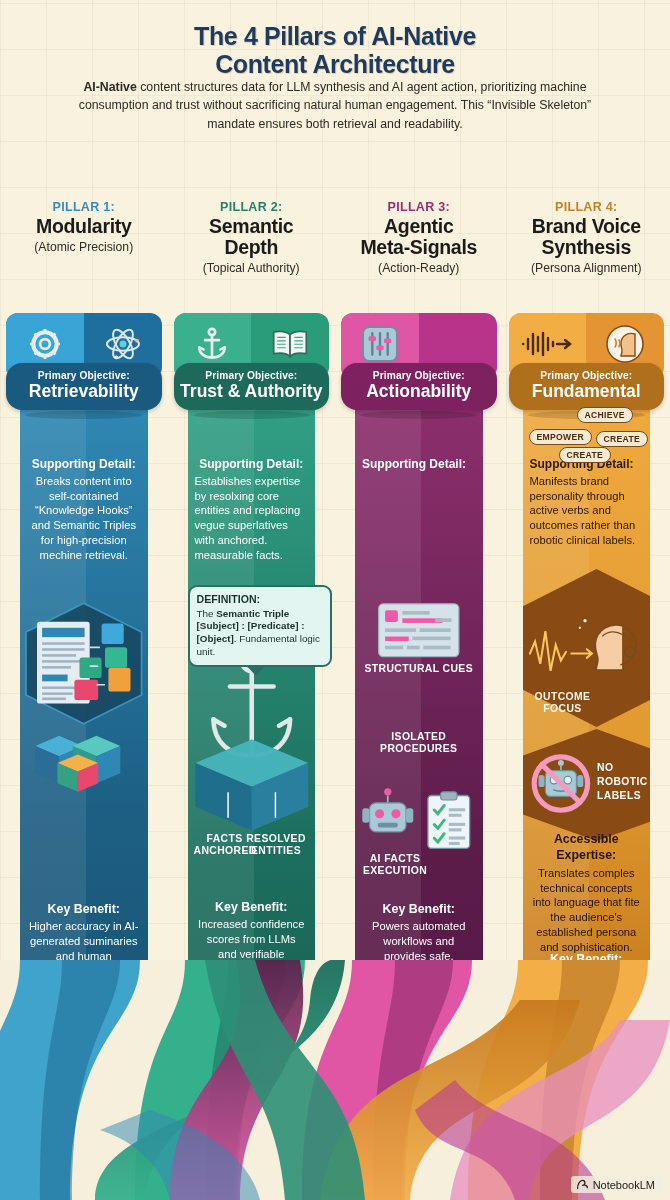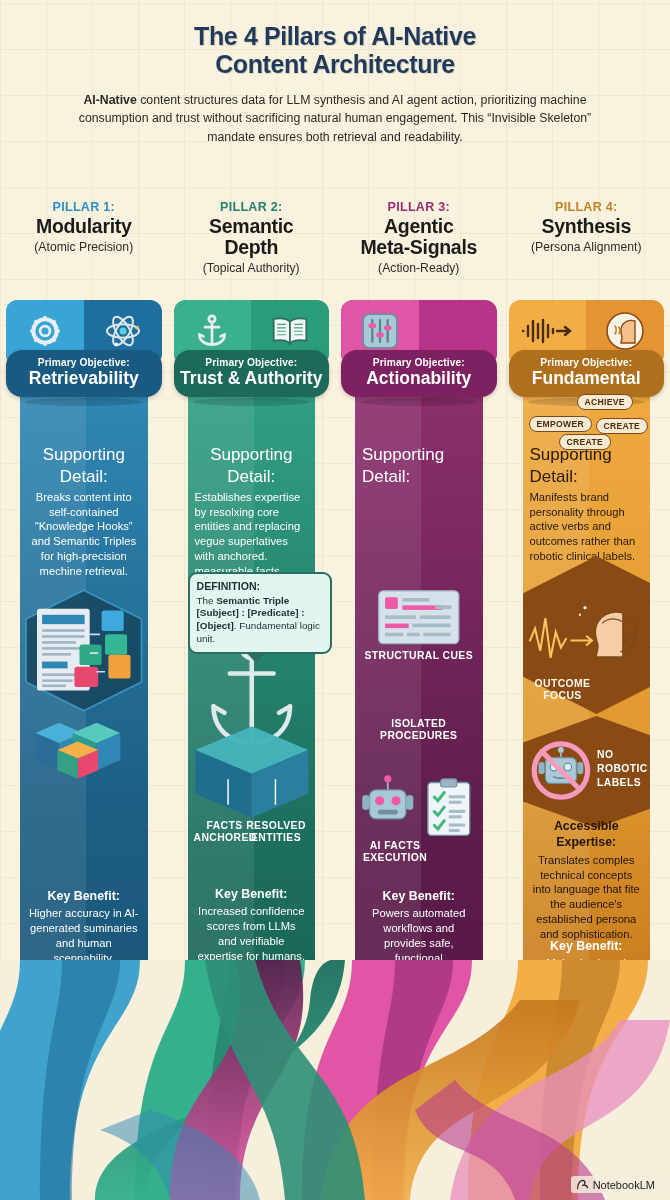--- a/index.html
+++ b/index.html
@@ -23,37 +23,37 @@
   }
 
   
   .header { position: absolute; top: 22px; left: 0; width: 670px; text-align: center; }
   .title {
     font-size: 25px; font-weight: bold; color: #1f3a5c;
     line-height: 1.12; letter-spacing: -0.4px;
     text-shadow: 1px 1px 0 rgba(180,170,140,.45);
   }
   .subtitle {
-    margin: 13px auto 0; width: 560px;
+    margin: 0 auto 0; width: 560px;
     font-size: 12.3px; line-height: 1.5; color: #2c2a24; text-align: center;
   }
   .subtitle b { font-weight: bold; }
 
   
   .heads { position: absolute; top: 200px; left: 0; width: 670px; display: flex; }
   .head { flex: 1; text-align: center; padding: 0 4px; }
   .head .knum { font-size: 12.5px; font-weight: bold; letter-spacing: .3px; }
   .head .kname {
     font-size: 19.5px; font-weight: bold; color: #1b1b1b;
     line-height: 1.08; margin-top: 2px; letter-spacing: -.3px;
   }
   .head .ksub { font-size: 12.2px; color: #2e2c27; margin-top: 3px; }
 
   
-  .cols { position: absolute; top: 300px; left: 0; width: 670px; height: 720px; display: flex; }
+  .cols { position: absolute; top: 313px; left: 0; width: 670px; height: 720px; display: flex; }
   .col { flex: 1; position: relative; }
   .colinner { position: absolute; left: 6px; right: 6px; top: 0; bottom: 0; }
 
   
   .iconband {
     position: relative; height: 62px; border-radius: 12px 12px 7px 7px;
     display: flex; overflow: hidden;
   }
   .iconhalf { flex: 1; display: flex; align-items: center; justify-content: center; }
 
@@ -72,21 +72,21 @@
     border-radius: 5px 5px 0 0; overflow: hidden;
   }
   .shaft .sheen { position: absolute; top: 0; bottom: 0; left: 0; width: 52%; background: rgba(255,255,255,.085); }
   .shaft .capline { position: absolute; top: 10px; left: 4%; right: 4%; height: 8px;
     border-radius: 50%; background: rgba(0,0,0,.14); }
 
   .detail {
     position: absolute; top: 56px; left: 7px; right: 7px;
     color: #ffffff; font-size: 11.2px; line-height: 1.32;
   }
-  .detail .dlbl { font-weight: normal; font-size: 17px; display: block; margin-bottom: 1px; }
+  .detail .dlbl { font-weight: bold; font-size: 12px; display: block; margin-bottom: 1px; }
 
   .benefit {
     position: absolute; left: 9px; right: 9px; color: #ffffff;
     font-size: 11.2px; line-height: 1.32; text-align: center;
   }
   .benefit .blbl { font-weight: bold; font-size: 12.4px; display: block; margin-bottom: 2px; }
 
   
   .art { position: absolute; left: 0; right: 0; }
   .artlabel {
@@ -164,20 +164,21 @@
       <div class="knum" style="color:#9b2d76">PILLAR 3:</div>
       <div class="kname">
         <div>Agentic</div>
         <div>Meta-Signals</div>
       </div>
       <div class="ksub">(Action-Ready)</div>
     </div>
     <div class="head">
       <div class="knum" style="color:#c08327">PILLAR 4:</div>
       <div class="kname">
+        <div>Brand Voice</div>
         <div>Synthesis</div>
       </div>
       <div class="ksub">(Persona Alignment)</div>
     </div>
   </div>
 
   <div class="cols">
 
     <div class="col">
       <div class="colinner">

